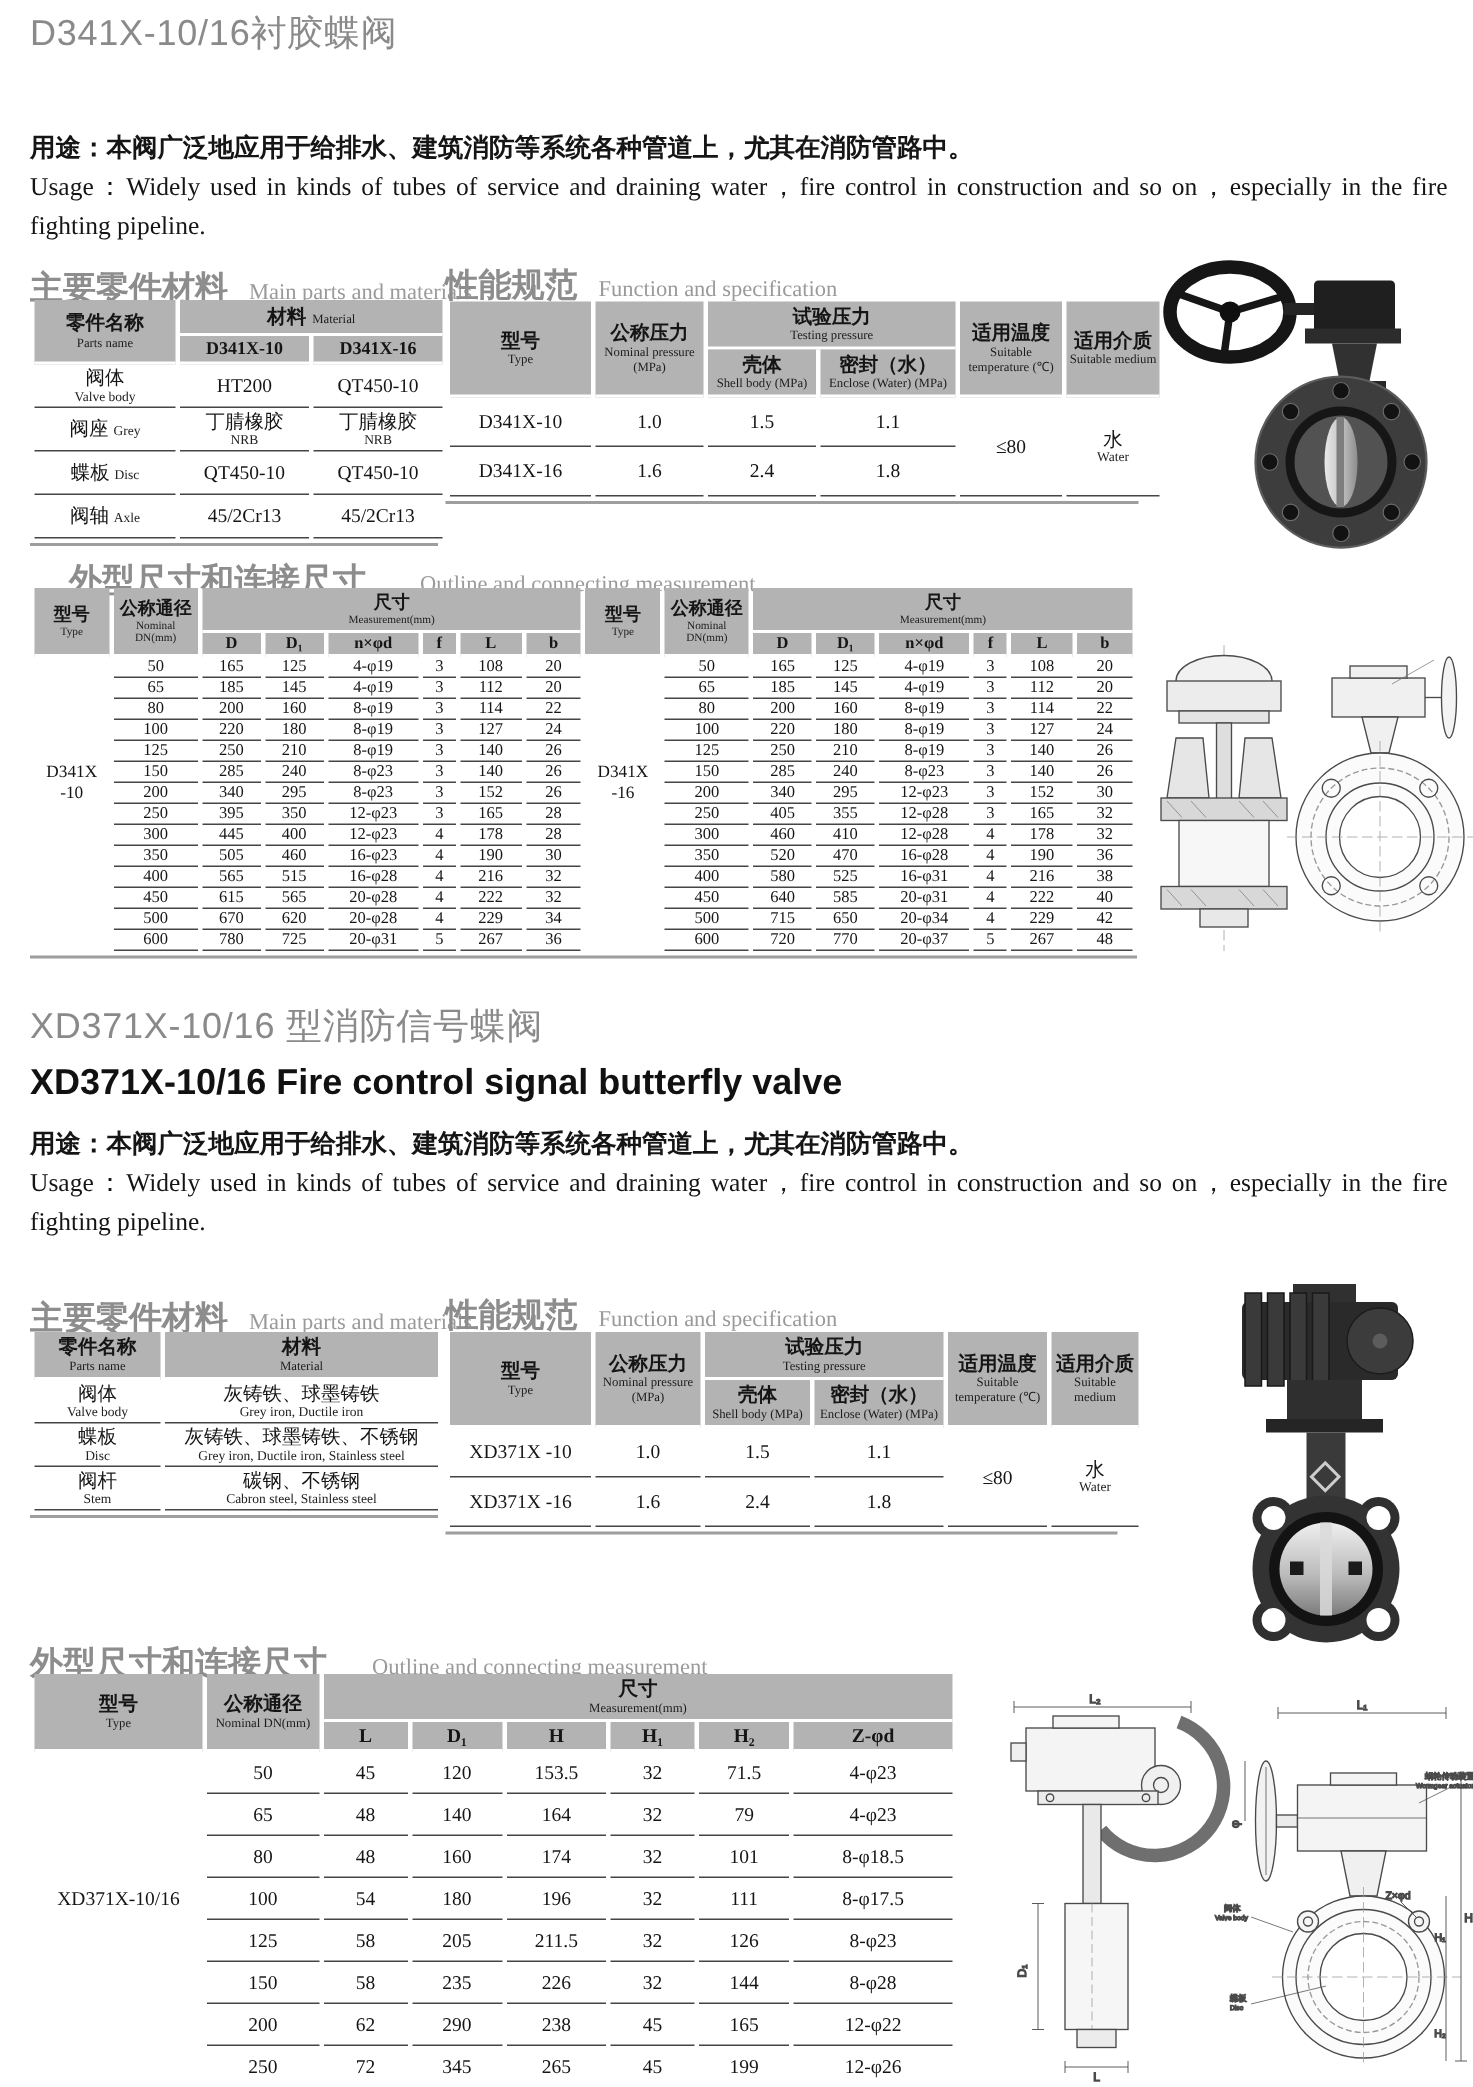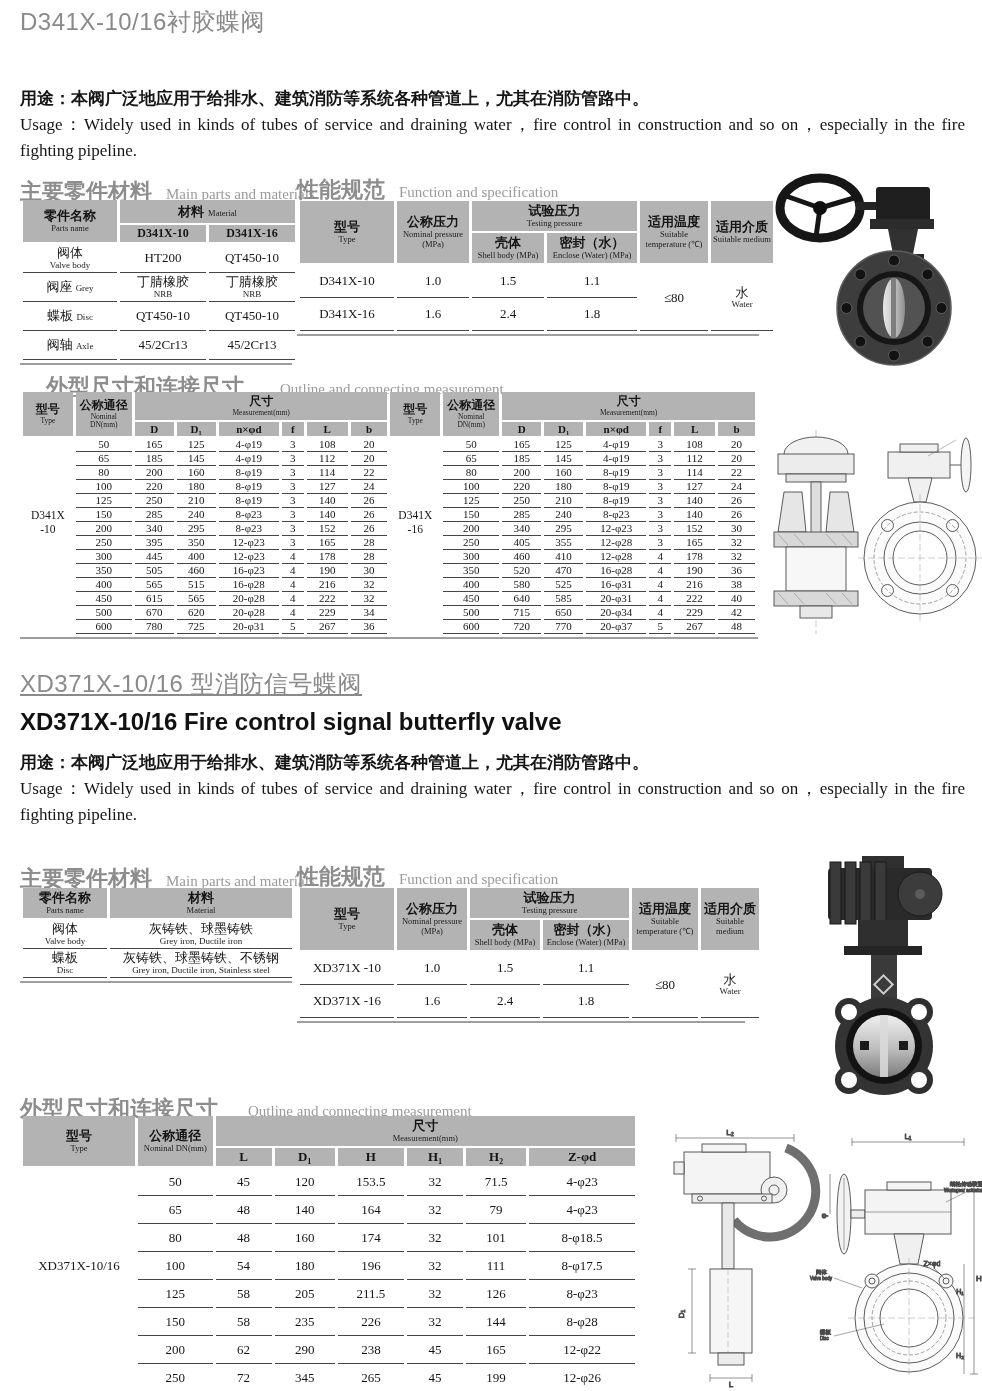--- a/index.html
+++ b/index.html
@@ -576,21 +576,21 @@
           <circle cx="192.5" cy="99.5" r="6"></circle>
         <circle cx="127.5" cy="164.5" r="6"></circle>
           <circle cx="192.5" cy="164.5" r="6"></circle>
         <line x1="98" y1="132" x2="222" y2="132" stroke="#999" stroke-width="0.5" stroke-dasharray="7 3"></line>
         <line x1="160" y1="68" x2="160" y2="196" stroke="#999" stroke-width="0.5" stroke-dasharray="7 3"></line>
         <line x1="196" y1="14" x2="168" y2="30" stroke="#777" stroke-width="0.5"></line>
       </g>
     </svg>
   </div>
 
-  <div class="abs title-cn" style="left:20px;top:668px;text-decoration:underline;">XD371X-10/16 型消防信号蝶阀</div>
+  <div class="abs title-cn" style="left:20px;top:668px;">XD371X-10/16 型消防信号蝶阀</div>
   <div class="abs title-en" style="left:20px;top:708px;">XD371X-10/16 Fire control signal butterfly valve</div>
   <div class="abs usage-cn" style="left:20px;top:752px;">用途：本阀广泛地应用于给排水、建筑消防等系统各种管道上，尤其在消防管路中。</div>
   <div class="abs usage-en" style="left:20px;top:776px;">Usage：Widely used in kinds of tubes of service and draining water，fire control in construction and so on，especially in the fire fighting pipeline.</div>
 
   <div class="abs sec-head" style="left:20px;top:864px;">
     <span class="sh-cn">主要零件材料</span><span class="sh-en">Main parts and materials</span>
   </div>
   <div class="abs sec-head" style="left:297px;top:862px;">
     <span class="sh-cn">性能规范</span><span class="sh-en">Function and specification</span>
   </div>
@@ -625,20 +625,30 @@
             </td>
         </tr>
         <tr>
           <td>
               <span class="cm">蝶板</span>
               <span class="cs">Disc</span>
             </td>
           <td>
               <span class="cm">灰铸铁、球墨铸铁、不锈钢</span>
               <span class="cs">Grey iron, Ductile iron, Stainless steel</span>
+            </td>
+        </tr>
+        <tr>
+          <td>
+              <span class="cm">阀杆</span>
+              <span class="cs">Stem</span>
+            </td>
+          <td>
+              <span class="cm">碳钢、不锈钢</span>
+              <span class="cs">Cabron steel, Stainless steel</span>
             </td>
         </tr>
       </tbody>
     </table>
   </div>
 
   <div class="abs tbl-wrap" style="left:297px;top:888px;width:448px;">
     <table class="spec">
       <colgroup>
           <col style="width:94px">

